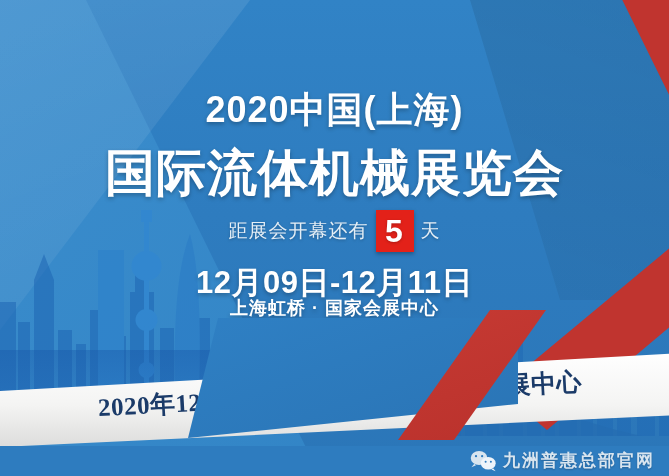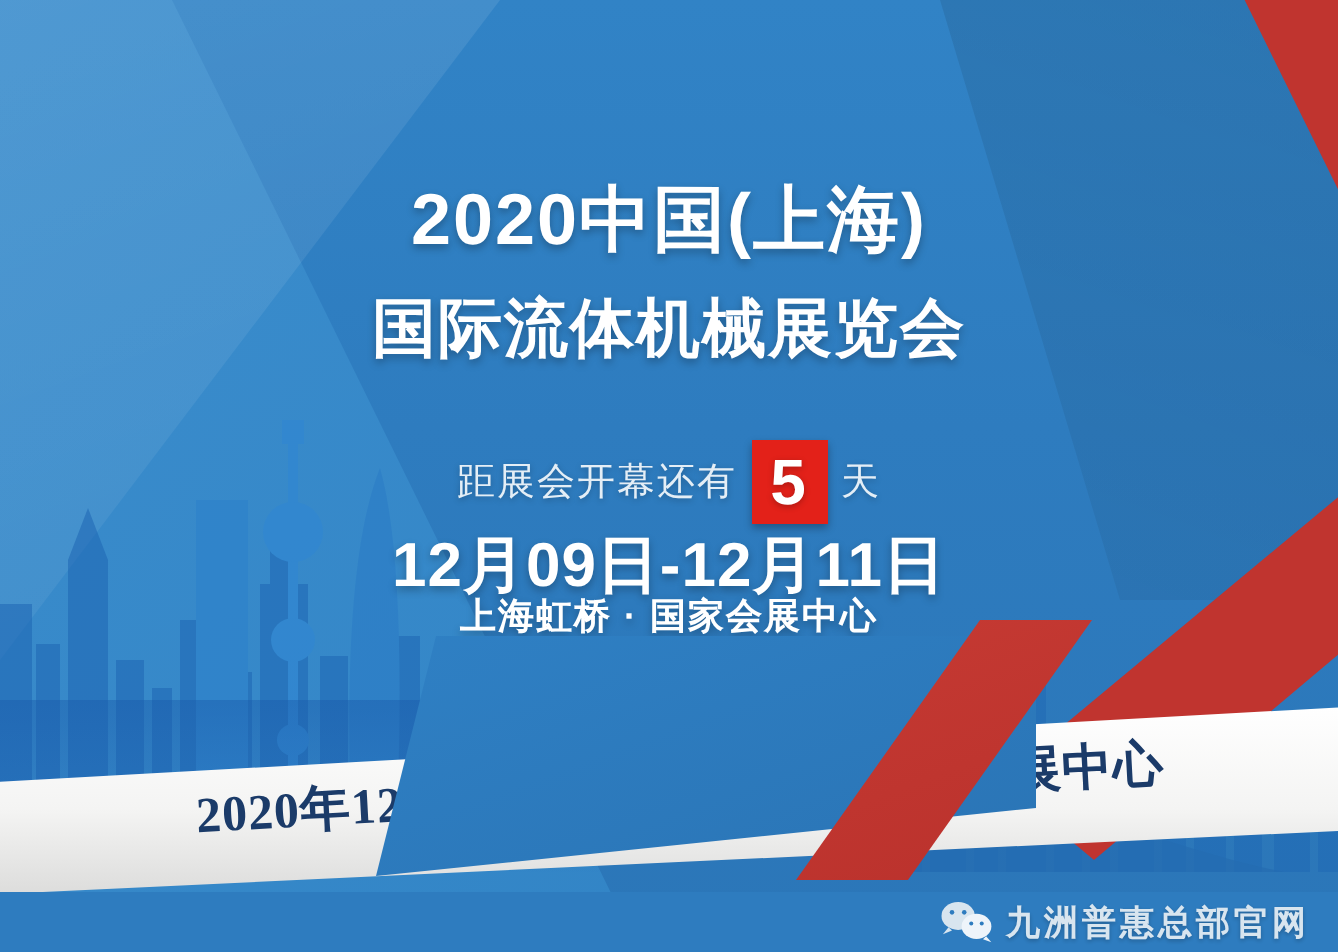--- a/index.html
+++ b/index.html
@@ -138,26 +138,26 @@
     text-align: center;
   }
   .title-1, .title-2 {
     color: #FFFFFF;
     font-weight: bold;
     letter-spacing: 1px;
     text-shadow: 0 2px 4px rgba(0,0,0,0.28);
     line-height: 1;
   }
   .title-1 { position: absolute; top: 92px;  left: 0; width: 100%; font-size: 36px; }
-  .title-2 { position: absolute; top: 148px; left: 0; width: 100%; font-size: 32px; }
+  .title-2 { position: absolute; top: 148px; left: 0; width: 100%; font-size: 50px; }
 
   
   .countdown {
     position: absolute;
-    top: 220px; left: 0; width: 100%;
+    top: 210px; left: 0; width: 100%;
     display: flex;
     align-items: center;
     justify-content: center;
     gap: 5px;
     color: #E4EEF6;
     font-size: 19px;
     letter-spacing: 1px;
     text-shadow: 0 1px 3px rgba(0,0,0,0.25);
   }
   .countdown-badge {
@@ -194,21 +194,20 @@
     letter-spacing: 1px;
     text-shadow: 0 2px 4px rgba(0,0,0,0.28);
   }
 
   
   .watermark {
     position: absolute;
     right: 14px;
     bottom: 3px;
     display: flex;
-    align-items: center;
     gap: 6px;
     color: #E7EEF4;
     opacity: 0.92;
   }
   .watermark-label {
     font-size: 17px;
     letter-spacing: 2px;
     font-weight: bold;
     text-shadow: 0 1px 2px rgba(0,0,0,0.25);
   }

